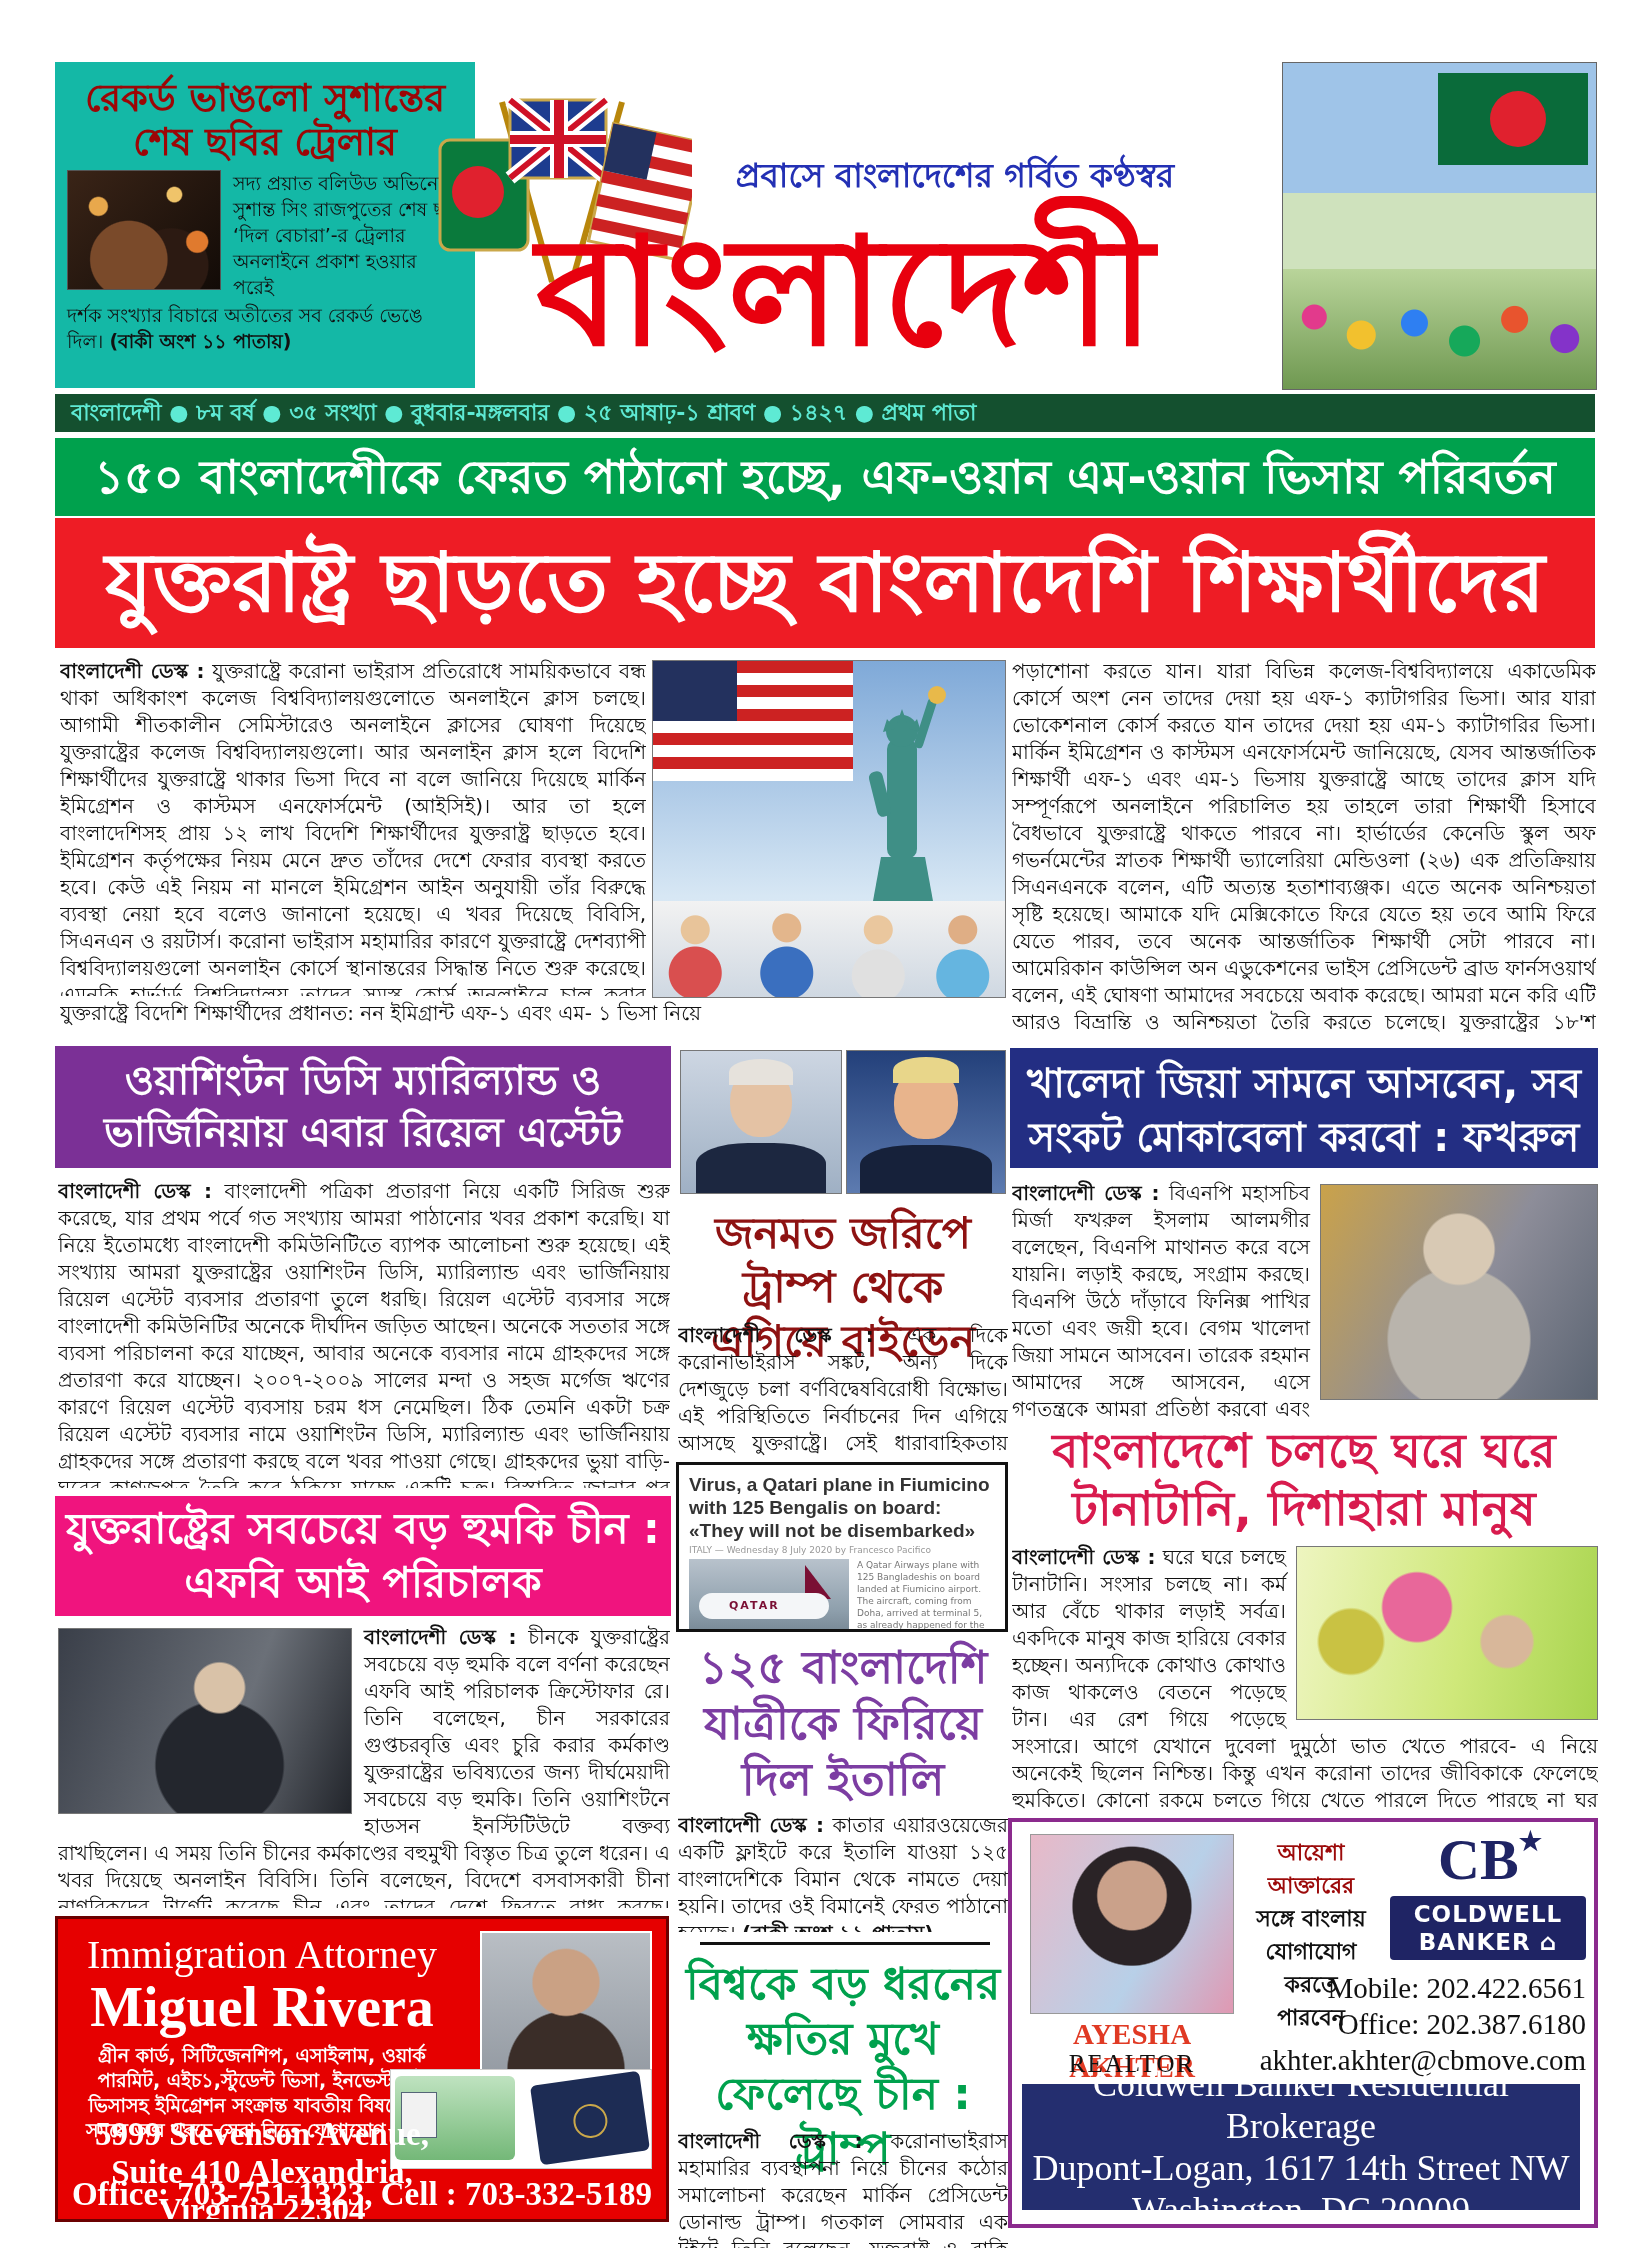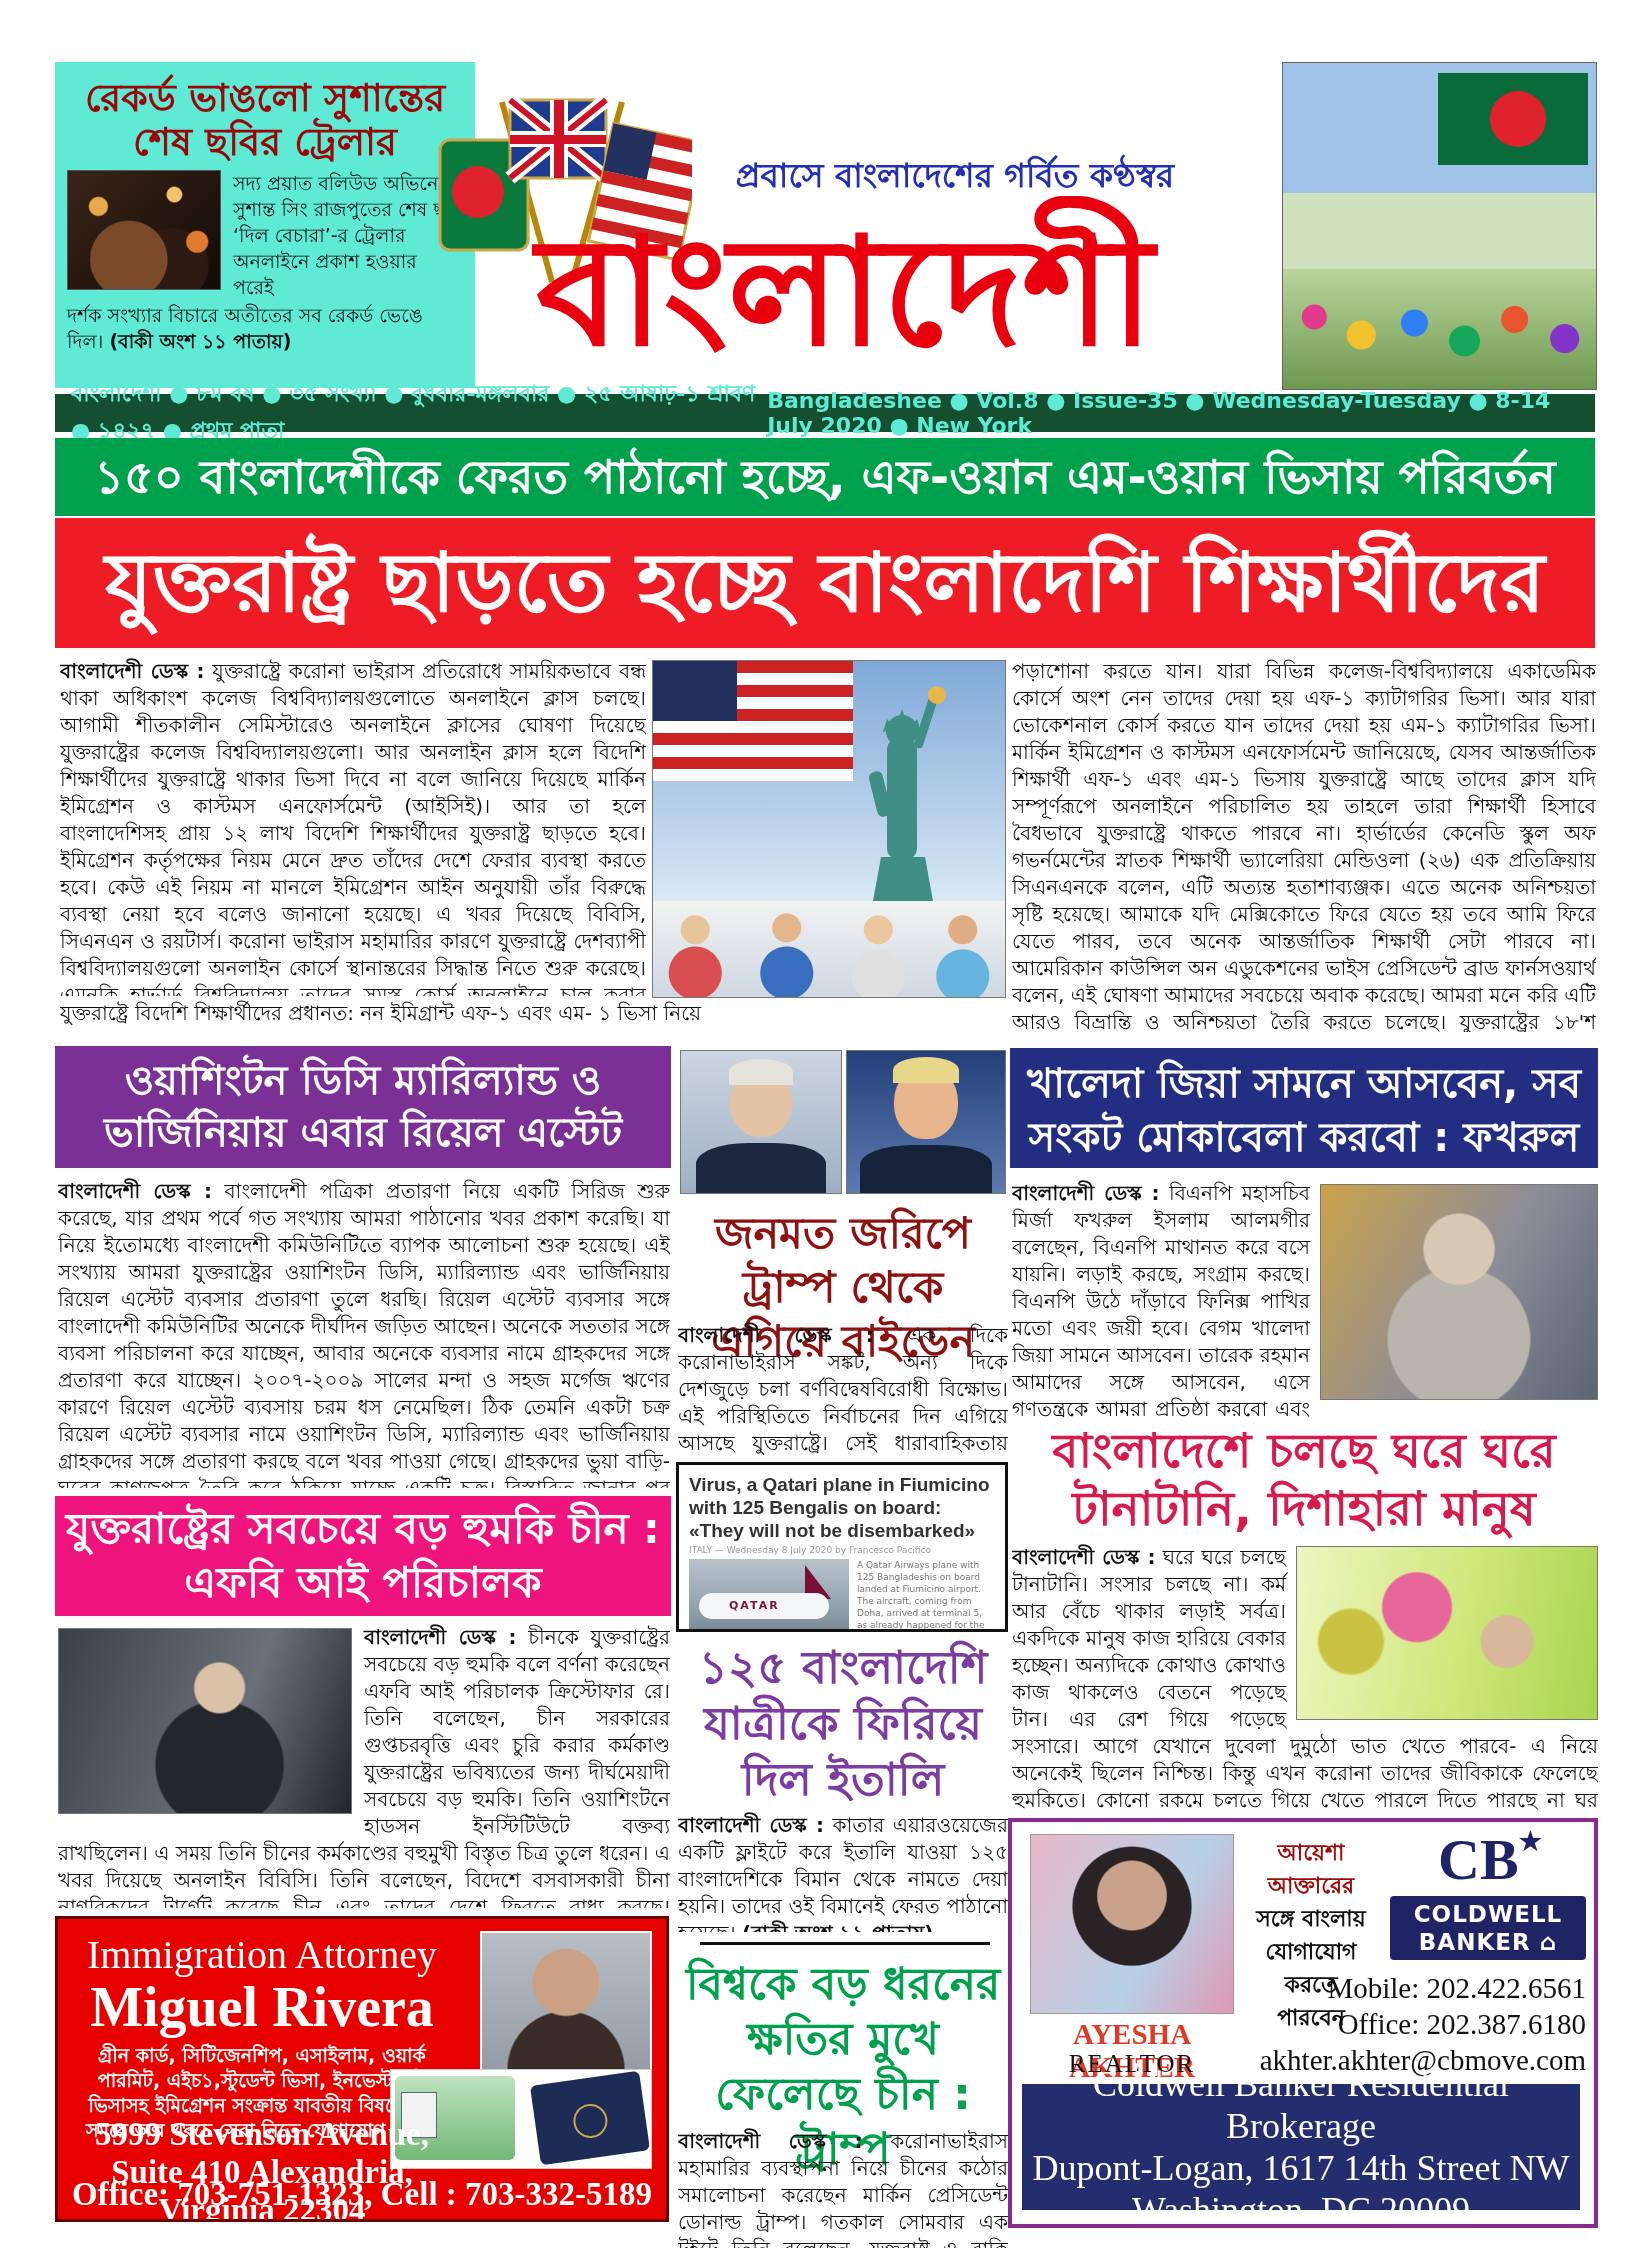--- a/index.html
+++ b/index.html
@@ -1,21 +1,21 @@
 <!DOCTYPE html>
 <html><head>
 <meta charset="utf-8">
 <style>
   html,body{margin:0;padding:0;background:#888;}
   #page{position:relative;width:1650px;height:2265px;background:#ffffff;margin:0 auto;
         font-family:"DejaVu Sans",sans-serif;color:#111;overflow:hidden;}
   .abs{position:absolute;}
   .bn-body{font-size:20px;line-height:27px;text-align:justify;overflow:hidden;}
   
-  .sushant-box{left:55px;top:62px;width:420px;height:326px;background:#5eead4;}
+  .sushant-box{left:55px;top:62px;width:420px;height:326px;background:#14b8a6;}
   .sushant-headline{margin:14px 8px 4px;color:#9c0606;font-weight:bold;font-size:38px;line-height:44px;text-align:center;}
   .sushant-row{display:flex;margin:6px 12px 0;gap:12px;}
   .sushant-photo{width:152px;height:118px;flex:0 0 auto;border:1px solid #555;
      background:radial-gradient(circle at 20% 30%,#e8a84c 0 6%,transparent 7%),
                 radial-gradient(circle at 70% 20%,#f0c46a 0 5%,transparent 6%),
                 radial-gradient(circle at 85% 60%,#e07a2e 0 7%,transparent 8%),
                 radial-gradient(circle at 40% 75%,#7a4a2a 0 30%,transparent 31%),
                 radial-gradient(circle at 68% 80%,#2c1a12 0 26%,transparent 27%),
                 linear-gradient(135deg,#3a2417,#120b07);}
   .sushant-side{font-size:19px;line-height:26px;}
@@ -194,21 +194,20 @@
   </div>
   <div class="abs tagline">প্রবাসে বাংলাদেশের গর্বিত কণ্ঠস্বর</div>
   <div class="abs nameplate">বাংলাদেশী</div>
   <div class="abs parade-photo">
     <div class="parade-flag"></div>
     <div class="parade-people"></div>
   </div>
 
   <div class="abs dateline">
     <span>বাংলাদেশী ● ৮ম বর্ষ ● ৩৫ সংখ্যা ● বুধবার-মঙ্গলবার ● ২৫ আষাঢ়-১ শ্রাবণ ● ১৪২৭ ● প্রথম পাতা</span>
-    <span>Bangladeshee ● Vol.8 ● Issue-35 ● Wednesday-Tuesday ● 8-14 July 2020 ● New York</span>
   </div>
 
   <div class="abs kicker">১৫০ বাংলাদেশীকে ফেরত পাঠানো হচ্ছে, এফ-ওয়ান এম-ওয়ান ভিসায় পরিবর্তন</div>
   <div class="abs main-headline">যুক্তরাষ্ট্র ছাড়তে হচ্ছে বাংলাদেশি শিক্ষার্থীদের</div>
 
   <div class="abs lead-col1 bn-body">
     <b>বাংলাদেশী ডেস্ক :</b>
     <span>যুক্তরাষ্ট্রে করোনা ভাইরাস প্রতিরোধে সাময়িকভাবে বন্ধ থাকা অধিকাংশ কলেজ বিশ্ববিদ্যালয়গুলোতে অনলাইনে ক্লাস চলছে। আগামী শীতকালীন সেমিস্টারেও অনলাইনে ক্লাসের ঘোষণা দিয়েছে যুক্তরাষ্ট্রের কলেজ বিশ্ববিদ্যালয়গুলো। আর অনলাইন ক্লাস হলে বিদেশি শিক্ষার্থীদের যুক্তরাষ্ট্রে থাকার ভিসা দিবে না বলে জানিয়ে দিয়েছে মার্কিন ইমিগ্রেশন ও কাস্টমস এনফোর্সমেন্ট (আইসিই)। আর তা হলে বাংলাদেশিসহ প্রায় ১২ লাখ বিদেশি শিক্ষার্থীদের যুক্তরাষ্ট্র ছাড়তে হবে। ইমিগ্রেশন কর্তৃপক্ষের নিয়ম মেনে দ্রুত তাঁদের দেশে ফেরার ব্যবস্থা করতে হবে। কেউ এই নিয়ম না মানলে ইমিগ্রেশন আইন অনুযায়ী তাঁর বিরুদ্ধে ব্যবস্থা নেয়া হবে বলেও জানানো হয়েছে। এ খবর দিয়েছে বিবিসি, সিএনএন ও রয়টার্স। করোনা ভাইরাস মহামারির কারণে যুক্তরাষ্ট্রে দেশব্যাপী বিশ্ববিদ্যালয়গুলো অনলাইন কোর্সে স্থানান্তরের সিদ্ধান্ত নিতে শুরু করেছে। এমনকি হার্ভার্ড বিশ্ববিদ্যালয় তাদের সমস্ত কোর্স অনলাইনে চালু করার সিদ্ধান্ত নিয়েছে। এই সিদ্ধান্ত ক্যাম্পাসে বসবাসকারী শিক্ষার্থীদের বেলায়ও প্রযোজ্য হবে। এই পদক্ষেপের ফলে হাজার হাজার বিদেশি শিক্ষার্থী যারা যুক্তরাষ্ট্রে বিভিন্ন বিশ্ববিদ্যালয়ে একাডেমিক কোর্সে, নন-একাডেমিক বা বৃত্তিমূলক পড়াশোনায় রয়েছেন তাদের ওপর প্রভাব ফেলতে পারে।</span>
   </div>
   <div class="abs lead-image">

